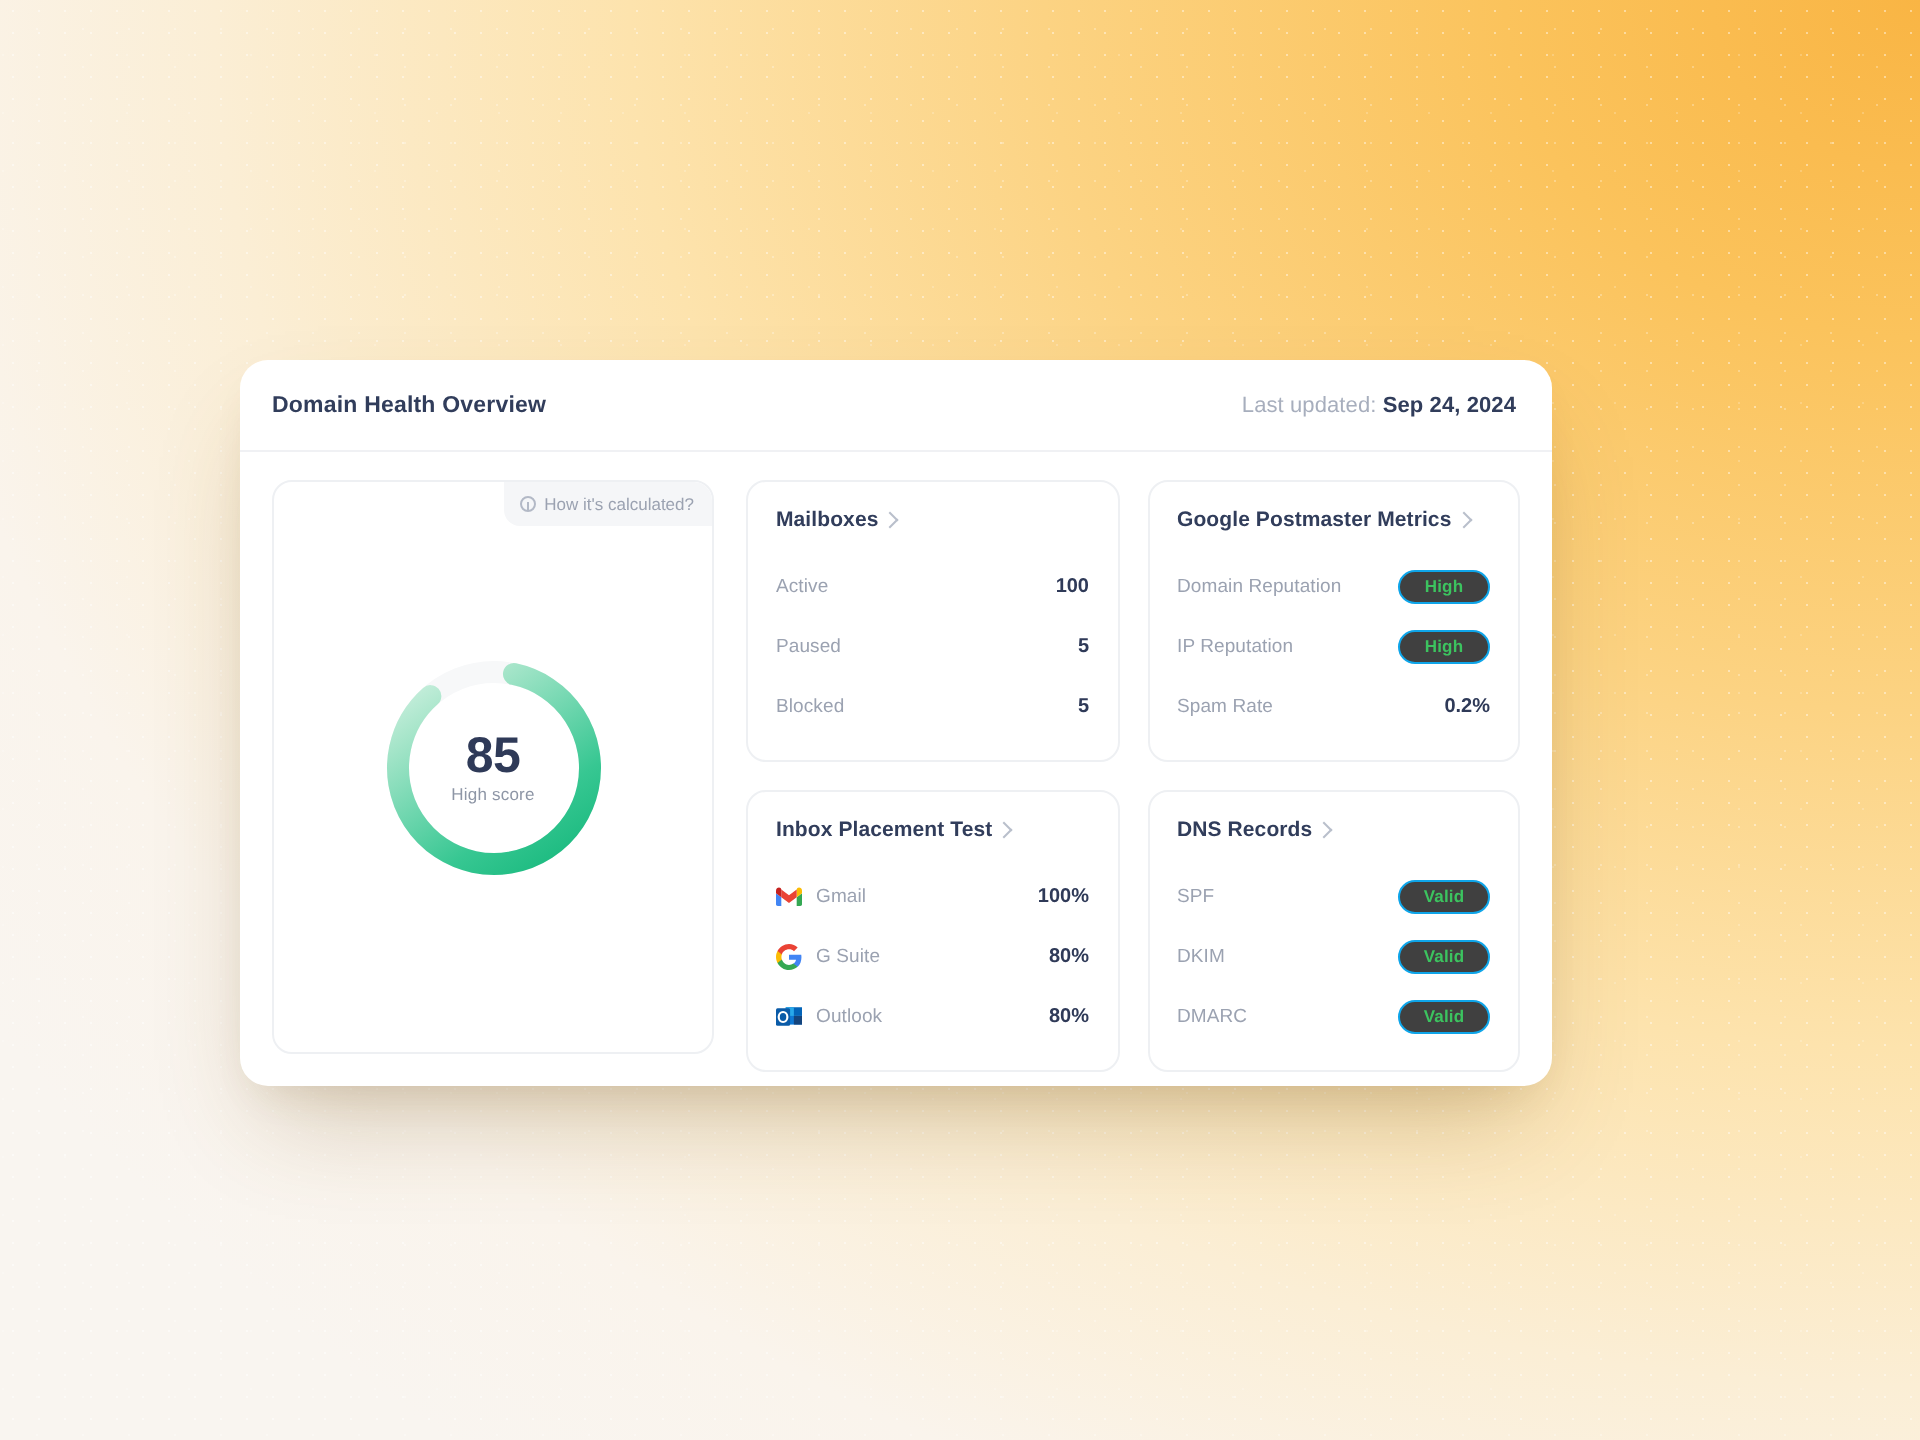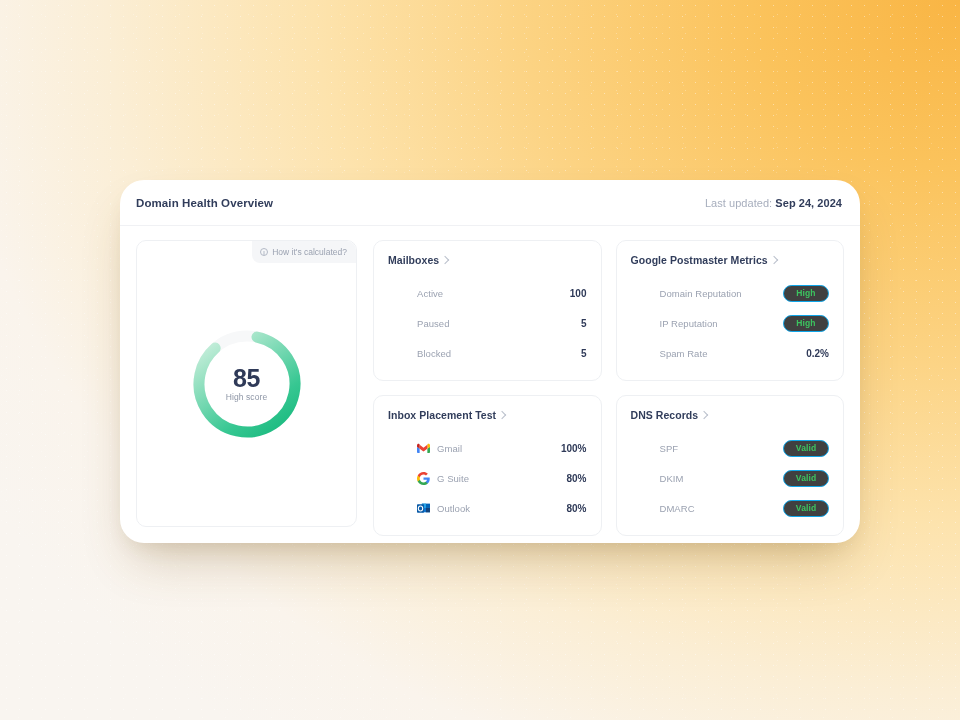--- a/index.html
+++ b/index.html
@@ -37,24 +37,24 @@
       radial-gradient(rgba(255,255,255,.4) .5px, transparent .6px);
     background-size: 13px 11px, 23px 19px, 31px 29px;
     background-position: 0 0, 7px 5px, 17px 13px;
   }
 
   
   #panel {
     position: absolute;
     left: 120px;
     top: 180px;
-    width: 740px;
+    width: 656px;
     height: 363px;
     background: #ffffff;
-    border-radius: 24px;
+    border-radius: 14px;
     box-shadow:
       0 26px 50px -14px rgba(120, 85, 30, .30),
       0 10px 22px -10px rgba(120, 85, 30, .16);
     overflow: hidden;
   }
 
   .panel-header {
     height: 46px;
     border-bottom: 1px solid #f0f1f4;
     display: flex;
@@ -208,21 +208,20 @@
     border-top: 1.2px solid #b9bfcb;
     border-right: 1.2px solid #b9bfcb;
     transform: rotate(45deg);
   }
 
   .row {
     display: flex;
     align-items: center;
     justify-content: space-between;
     height: 30px;
-    margin-left: 29px;
   }
   .row-label {
     font-size: 9.5px;
     color: #9ba2b1;
     letter-spacing: .05px;
     display: flex;
     align-items: center;
     gap: 7px;
   }
   .row-value {

